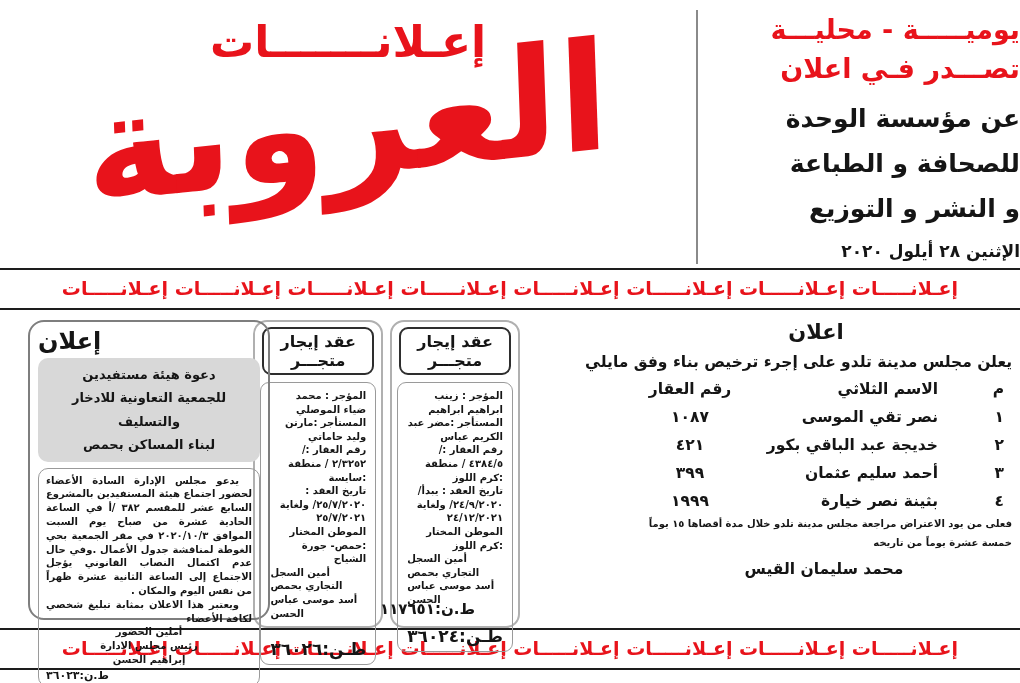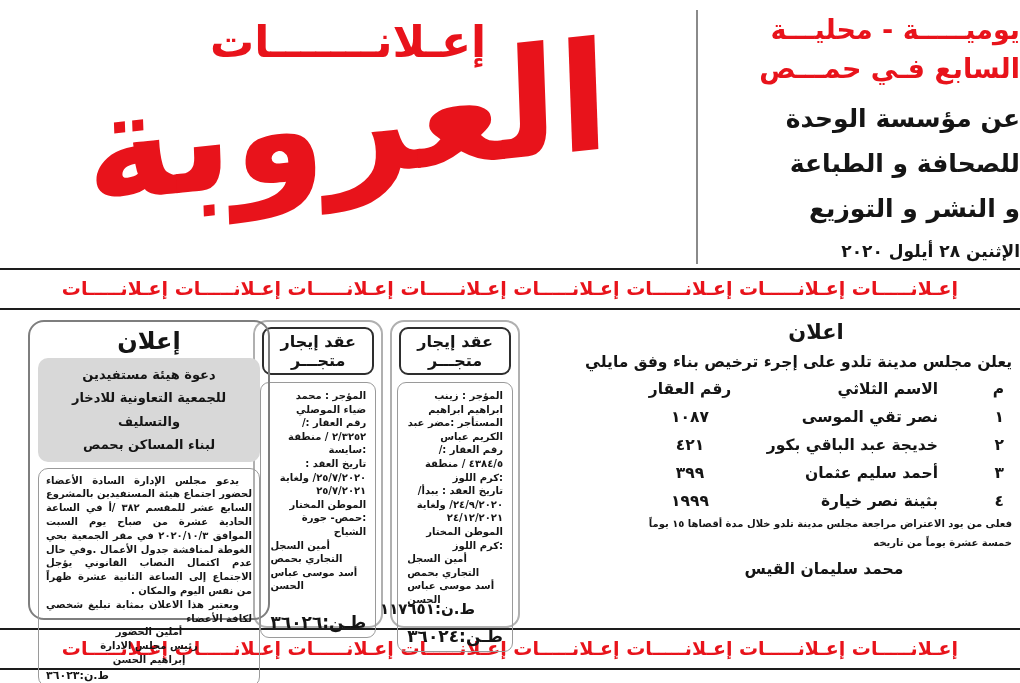--- a/index.html
+++ b/index.html
@@ -44,42 +44,42 @@
   .mbox-title { border:2px solid #2e2e2e; border-radius:9px; text-align:center; font-weight:bold;
                 font-size:16px; padding:3px 0; margin:0 2px; }
   .mbox-body  { border:1.5px solid #9a9a9a; border-radius:9px; margin-top:7px; padding:6px 9px 3px;
                 flex:1; font-weight:bold; font-size:10px; line-height:1.36; }
   .mbox-sign  { text-align:left; }
   .mbox-ref   { text-align:center; font-size:17px; margin-top:18px; }
 
   
   .lbox { width:242px; margin-right:8px; border:2.5px solid #7e7e7e; border-radius:16px;
           padding:5px 8px 6px; height:300px; display:flex; flex-direction:column; }
-  .l-title { text-align:center; font-weight:bold; font-size:24px; }
+  .l-title { text-align:left; font-weight:bold; font-size:24px; }
   .l-sub   { background:#d8d8d8; border-radius:10px; text-align:center; font-weight:bold;
              font-size:13px; line-height:1.8; padding:5px 2px; margin-top:3px; }
   .l-body  { border:1.5px solid #9a9a9a; border-radius:10px; margin-top:6px; padding:5px 7px 3px;
              font-weight:bold; font-size:10px; line-height:1.38; flex:1; }
   .l-body p { text-align:justify; text-indent:13px; }
   .l-center { text-align:center; }
   .l-ref   { text-align:left; font-size:11px; margin-top:1px; }
 
   :root { --red:#e8131b; }
 </style>
 </head>
 <body>
 
 <div class="header">
   <div class="mast">
     <div class="mast-ads">إعـلانـــــــات</div>
     <div class="mast-logo">العروبة</div>
   </div>
   <div class="info">
     <div class="tag">يوميـــــة - محليـــة</div>
-    <div class="tag">السابع فـي حمـــص</div>
+    <div class="tag">تصـــدر فـي اعلان</div>
     <div class="pub">عن مؤسسة الوحدة</div>
     <div class="pub">للصحافة و الطباعة</div>
     <div class="pub">و النشر و التوزيع</div>
     <div class="date">الإثنين ٢٨ أيلول ٢٠٢٠</div>
   </div>
 </div>
 
 <div class="strip">إعـلانـــــات إعـلانـــــات إعـلانـــــات إعـلانـــــات إعـلانـــــات إعـلانـــــات إعـلانـــــات إعـلانـــــات</div>
 
 <div class="content">
@@ -137,20 +137,21 @@
         <div class="mbox-sign">أمين السجل التجاري بحمص</div>
         <div class="mbox-sign">أسد موسى عباس الحسن</div>
         <div class="mbox-ref">طـن:٣٦٠٢٤</div>
       </div>
     </div>
 
     <div class="mbox">
       <div class="mbox-title">عقد إيجار متجـــر</div>
       <div class="mbox-body">
         <div>المؤجر : محمد ضياء الموصلي</div>
+        <div>المستأجر :مارتن وليد حاماتي</div>
         <div>رقم العقار :/٢/٣٢٥٢ / منطقة :سايسة</div>
         <div>تاريخ العقد : ٢٥/٧/٢٠٢٠/ ولغاية ٢٥/٧/٢٠٢١</div>
         <div>الموطن المختار :حمص- جورة الشياح</div>
         <div class="mbox-sign">أمين السجل التجاري بحمص</div>
         <div class="mbox-sign">أسد موسى عباس الحسن</div>
         <div class="mbox-ref">طـن:٣٦٠٢٦</div>
       </div>
     </div>
   </div>
 

